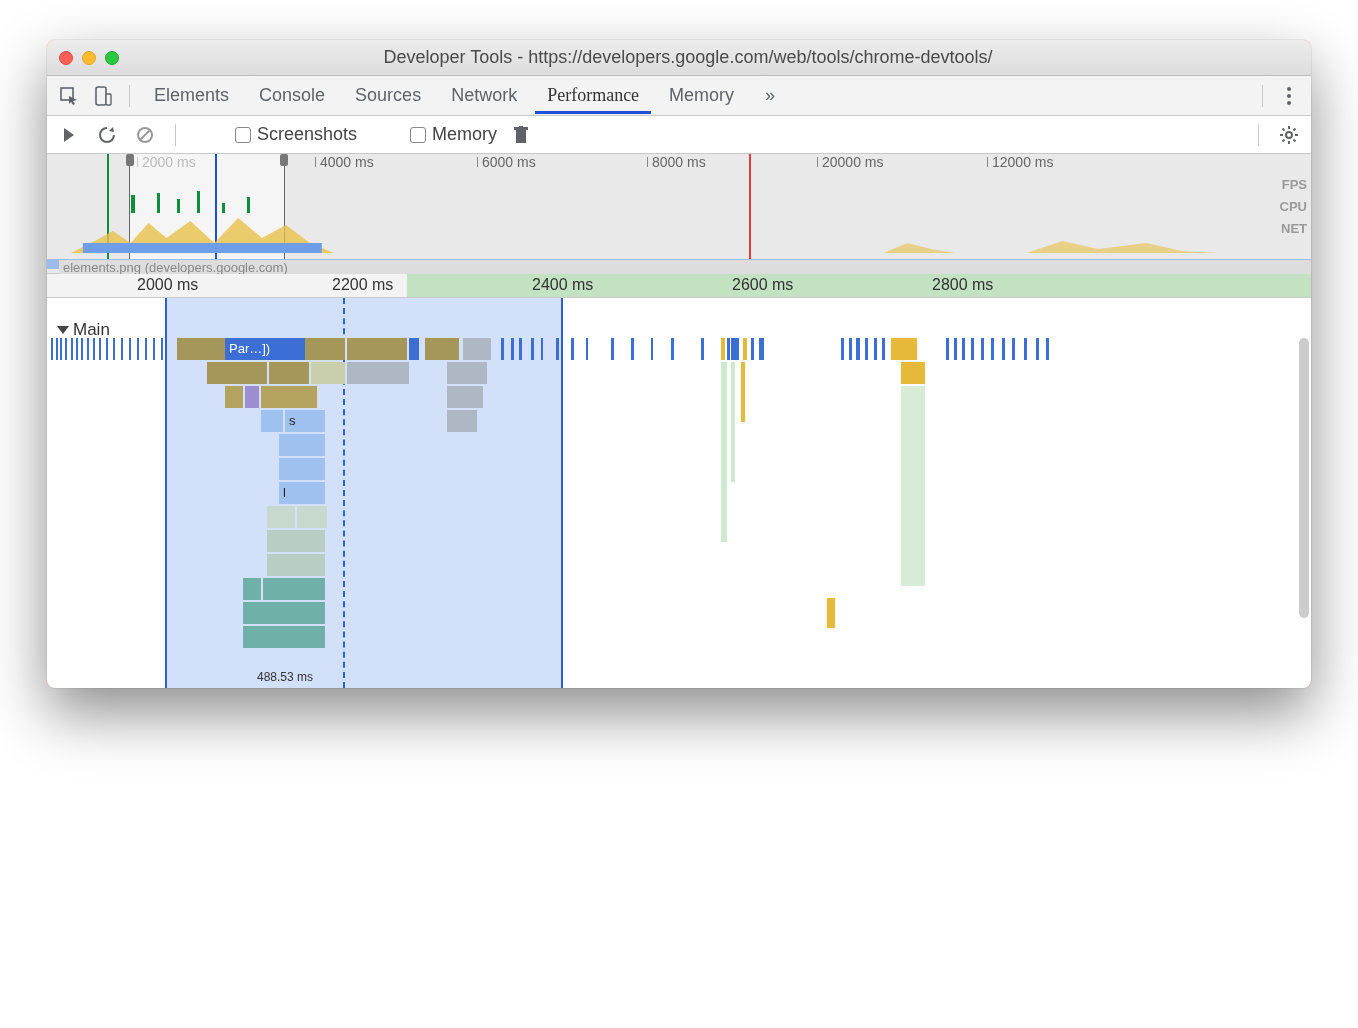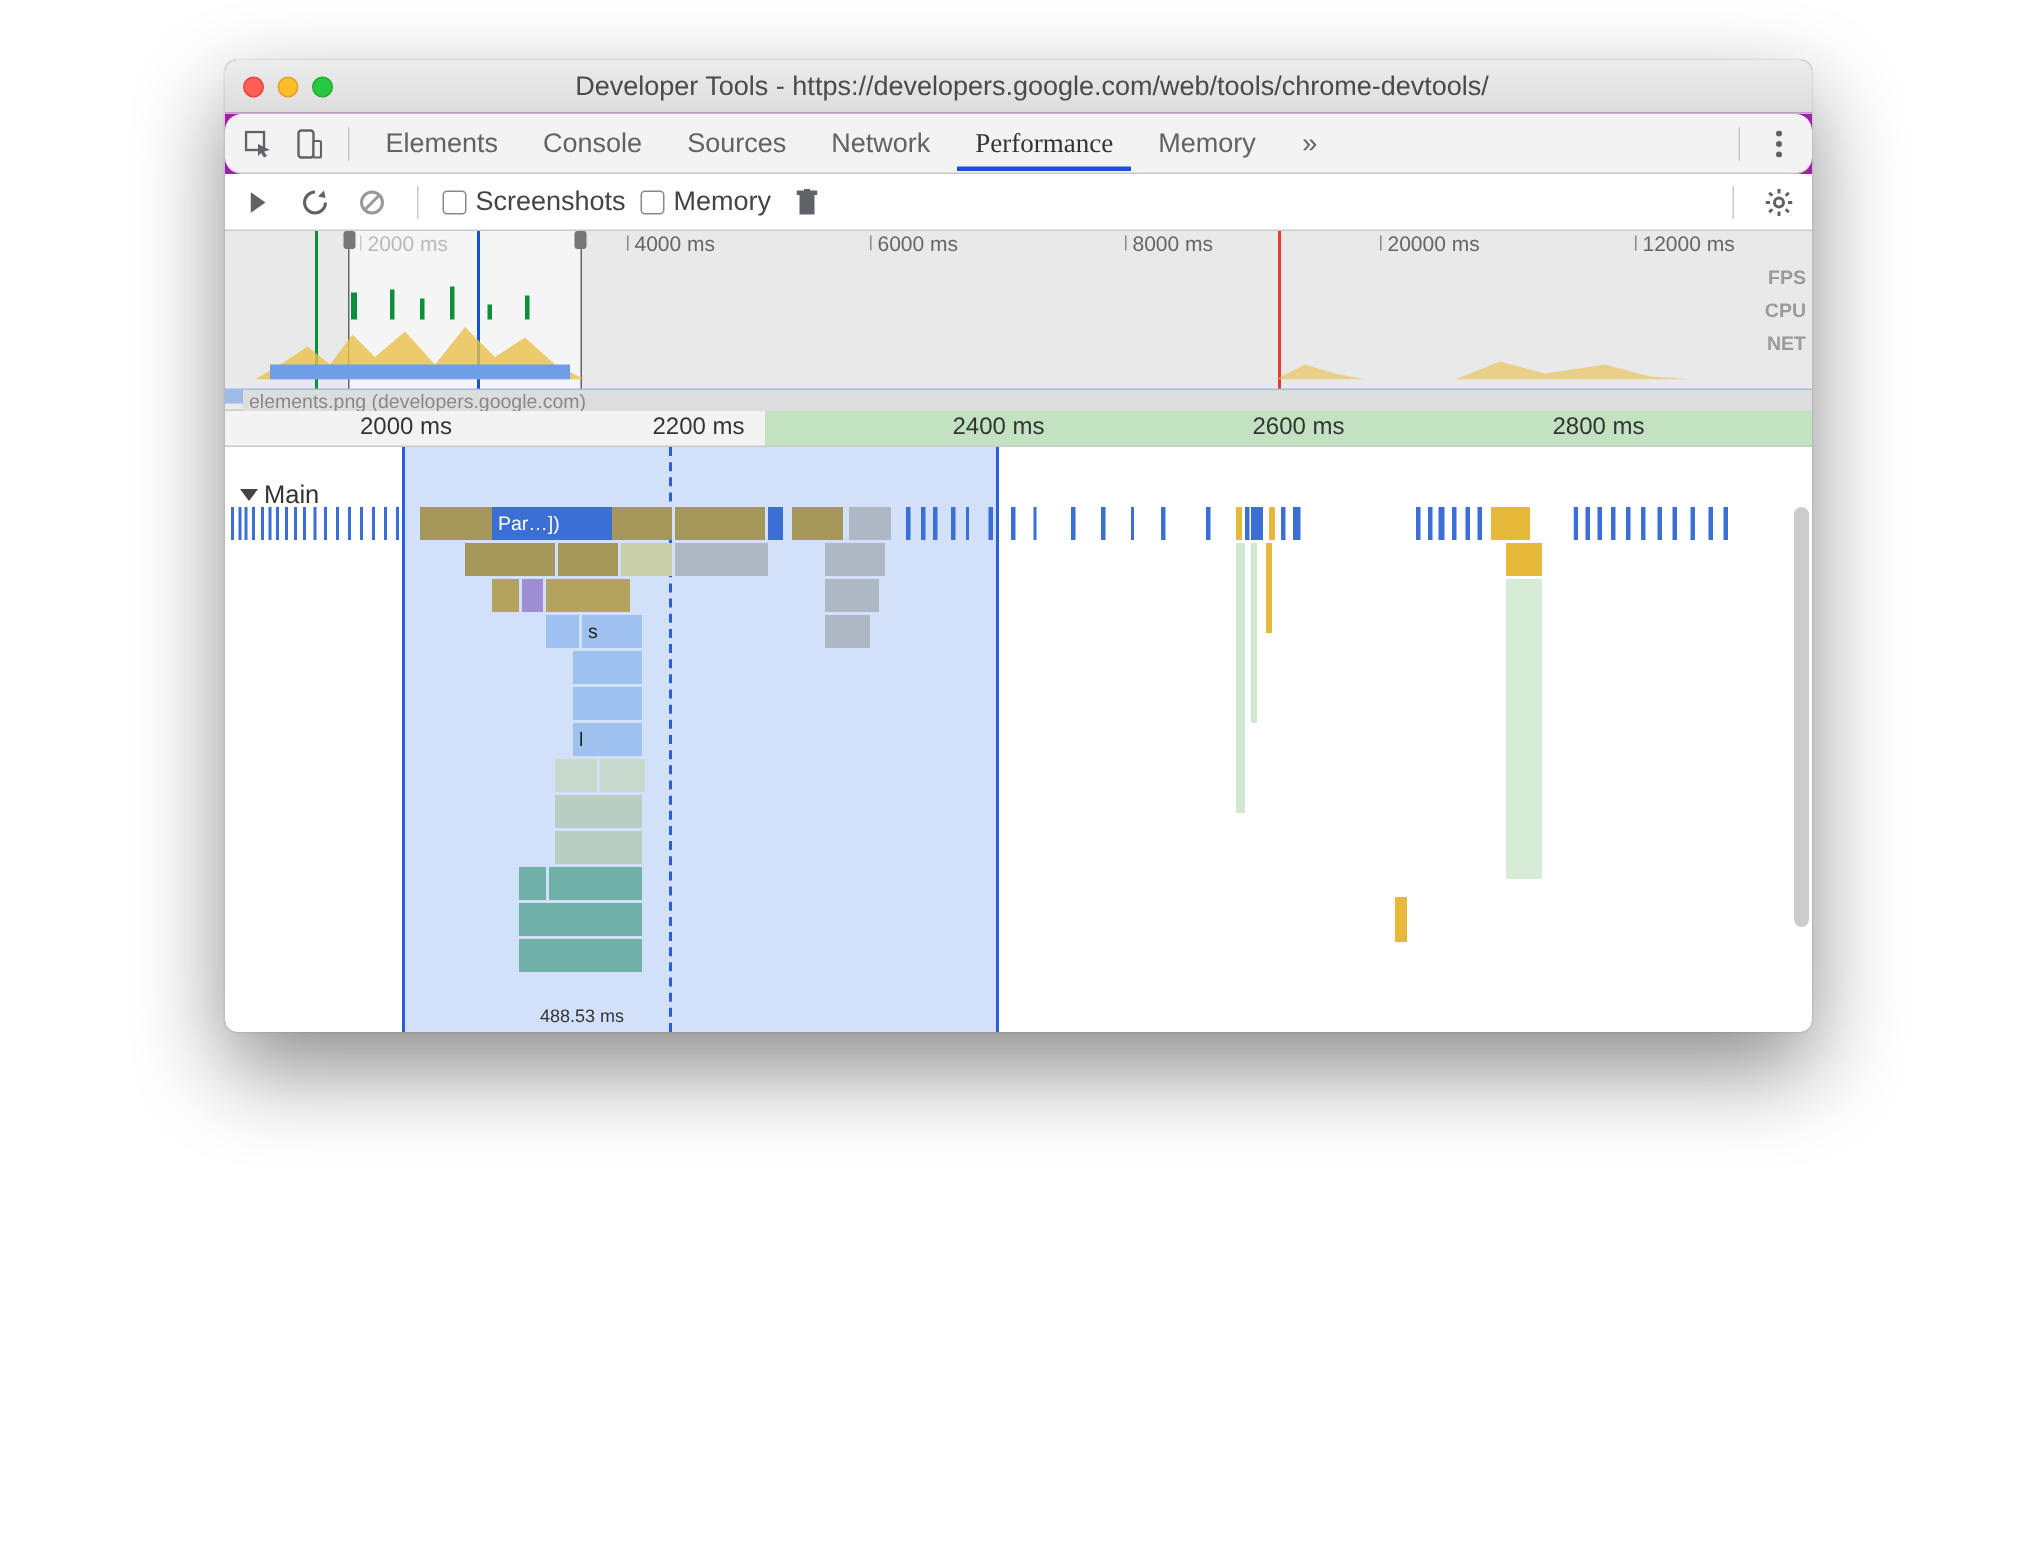--- a/index.html
+++ b/index.html
@@ -4,22 +4,22 @@
 <style>
   * { box-sizing: border-box; margin: 0; padding: 0; }
   body {
     font-family: -apple-system, BlinkMacSystemFont, "Segoe UI", Helvetica, Arial, sans-serif;
     background: #fff;
     width: 1358px; height: 1028px;
     display: flex; align-items: flex-start; justify-content: center;
     padding-top: 40px;
   }
   .window {
-    width: 1058px;
-    background: #a21caf;
+    width: 1264px;
+    background: #fdba74;
     border-radius: 8px;
     box-shadow: 0 25px 60px rgba(0,0,0,0.45), 0 0 0 1px rgba(0,0,0,0.06);
     overflow: hidden;
   }
   
   .titlebar {
     height: 36px;
     background: linear-gradient(#ececec,#ddd);
     border-bottom: 1px solid #bcbcbc;
     display: flex; align-items: center;
@@ -33,21 +33,20 @@
   .dot.green { background: #28c940; border:1px solid #1dad2b;}
   .titletext { flex:1; text-align:center; color:#4a4a4a; font-size:18px; white-space:nowrap; overflow:hidden; text-overflow:ellipsis; padding-right:50px;}
   
   .tabstrip {
     height: 40px;
     background: #f3f3f3;
     border-bottom: 1px solid #c9c9c9;
     display:flex; align-items:center;
     padding: 16px 8px;
     gap: 6px;
-    border-radius: 11px;
   }
   .iconbtn {
     width:28px; height:28px;
     display:flex; align-items:center; justify-content:center;
     color:#5f6368;
     border-radius:3px;
     cursor:pointer;
   }
   .vsep { width:1px; height:22px; background:#c9c9c9; margin:0 6px;}
   .tab { color:#5f6368; font-size:18px; padding:8px 12px; cursor:pointer; white-space:nowrap;}
@@ -57,21 +56,21 @@
   
   .toolbar {
     height: 38px;
     background:#fff;
     border-bottom:1px solid #c9c9c9;
     display:flex; align-items:center;
     padding:0 8px; gap:10px;
     color:#5f6368;
   }
   .cb { width:16px; height:16px; border:1.5px solid #888; border-radius:3px; display:inline-block; margin-right:6px; vertical-align:middle;}
-  .cblabel { font-size:18px; color:#444; display:flex; align-items:center;}
+  .cblabel { font-size:18px; color:#444; display:flex; align-items:center;margin-left:43px;}
   
   .overview {
     height: 120px;
     background:#e9e9e9;
     position:relative;
     border-bottom:1px solid #c9c9c9;
   }
   .ov-ticks { position:absolute; top:0; left:0; right:0; height:18px; font-size:14px; color:#666;}
   .ov-tick { position:absolute; top:0; display:flex; align-items:center; gap:4px;}
   .ov-tick .line { width:1px; height:10px; background:#888;}

